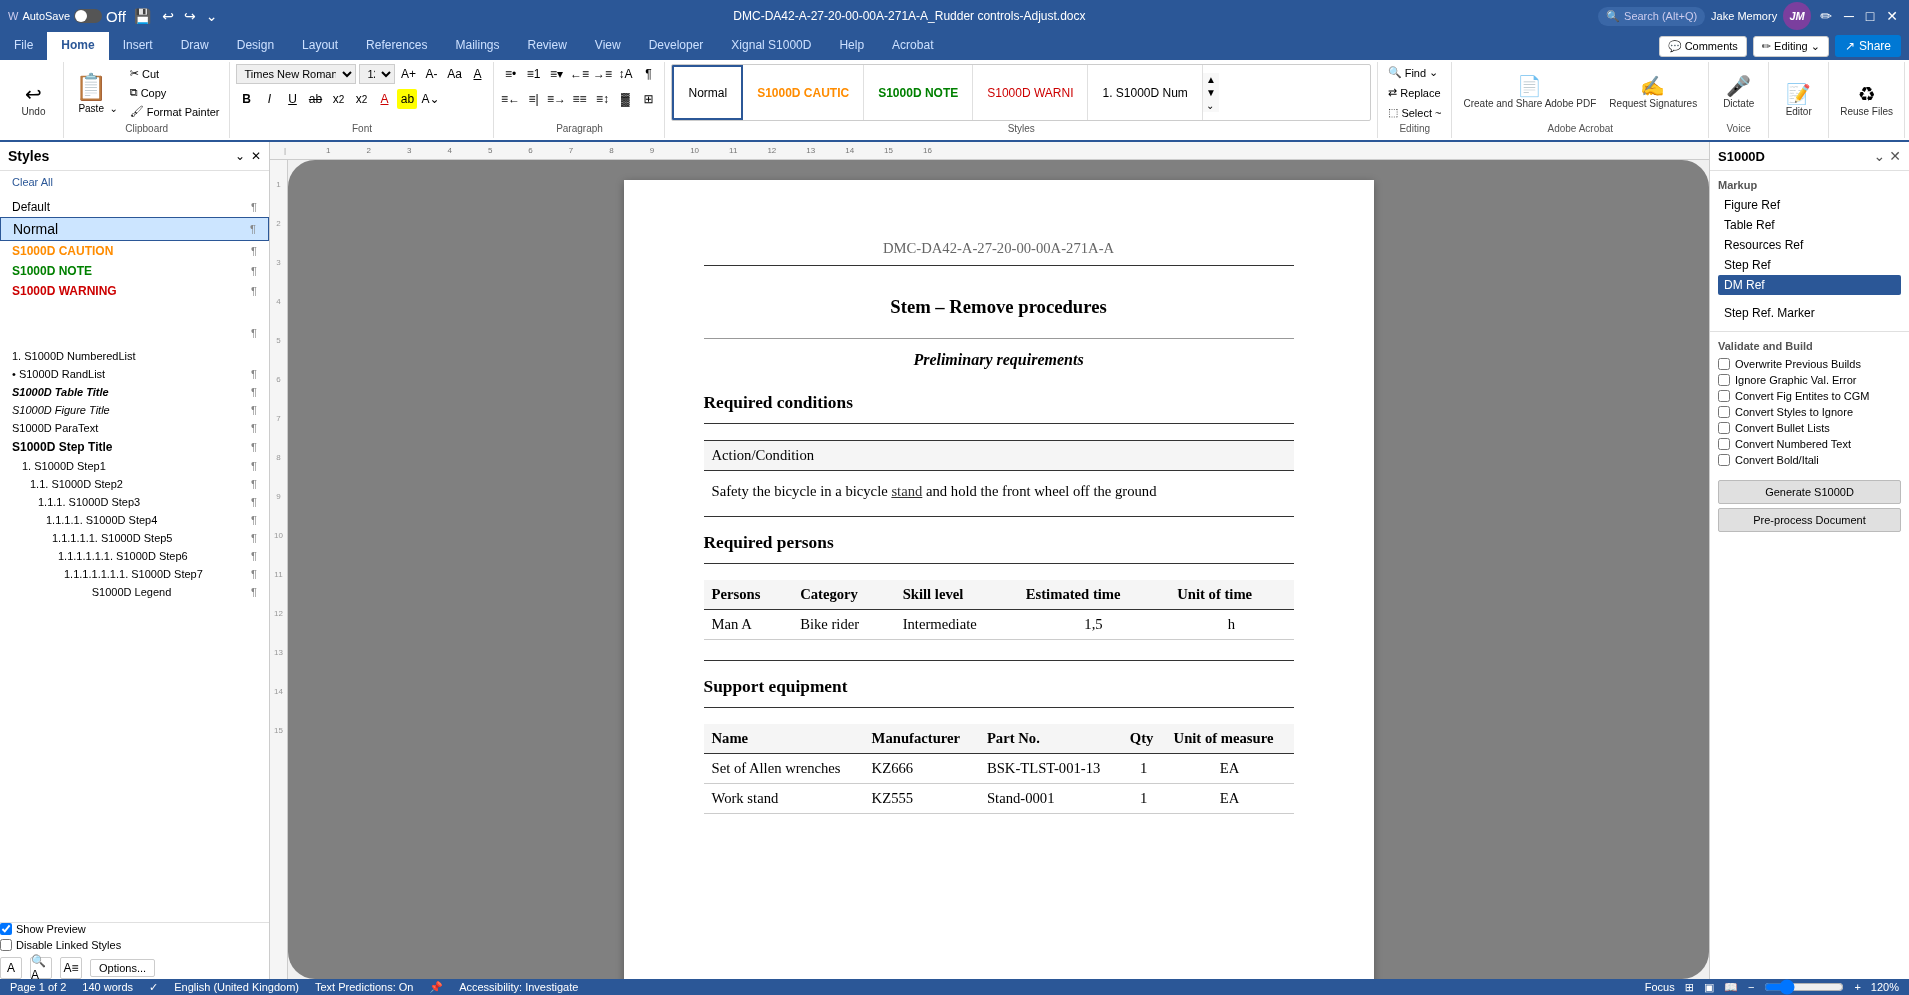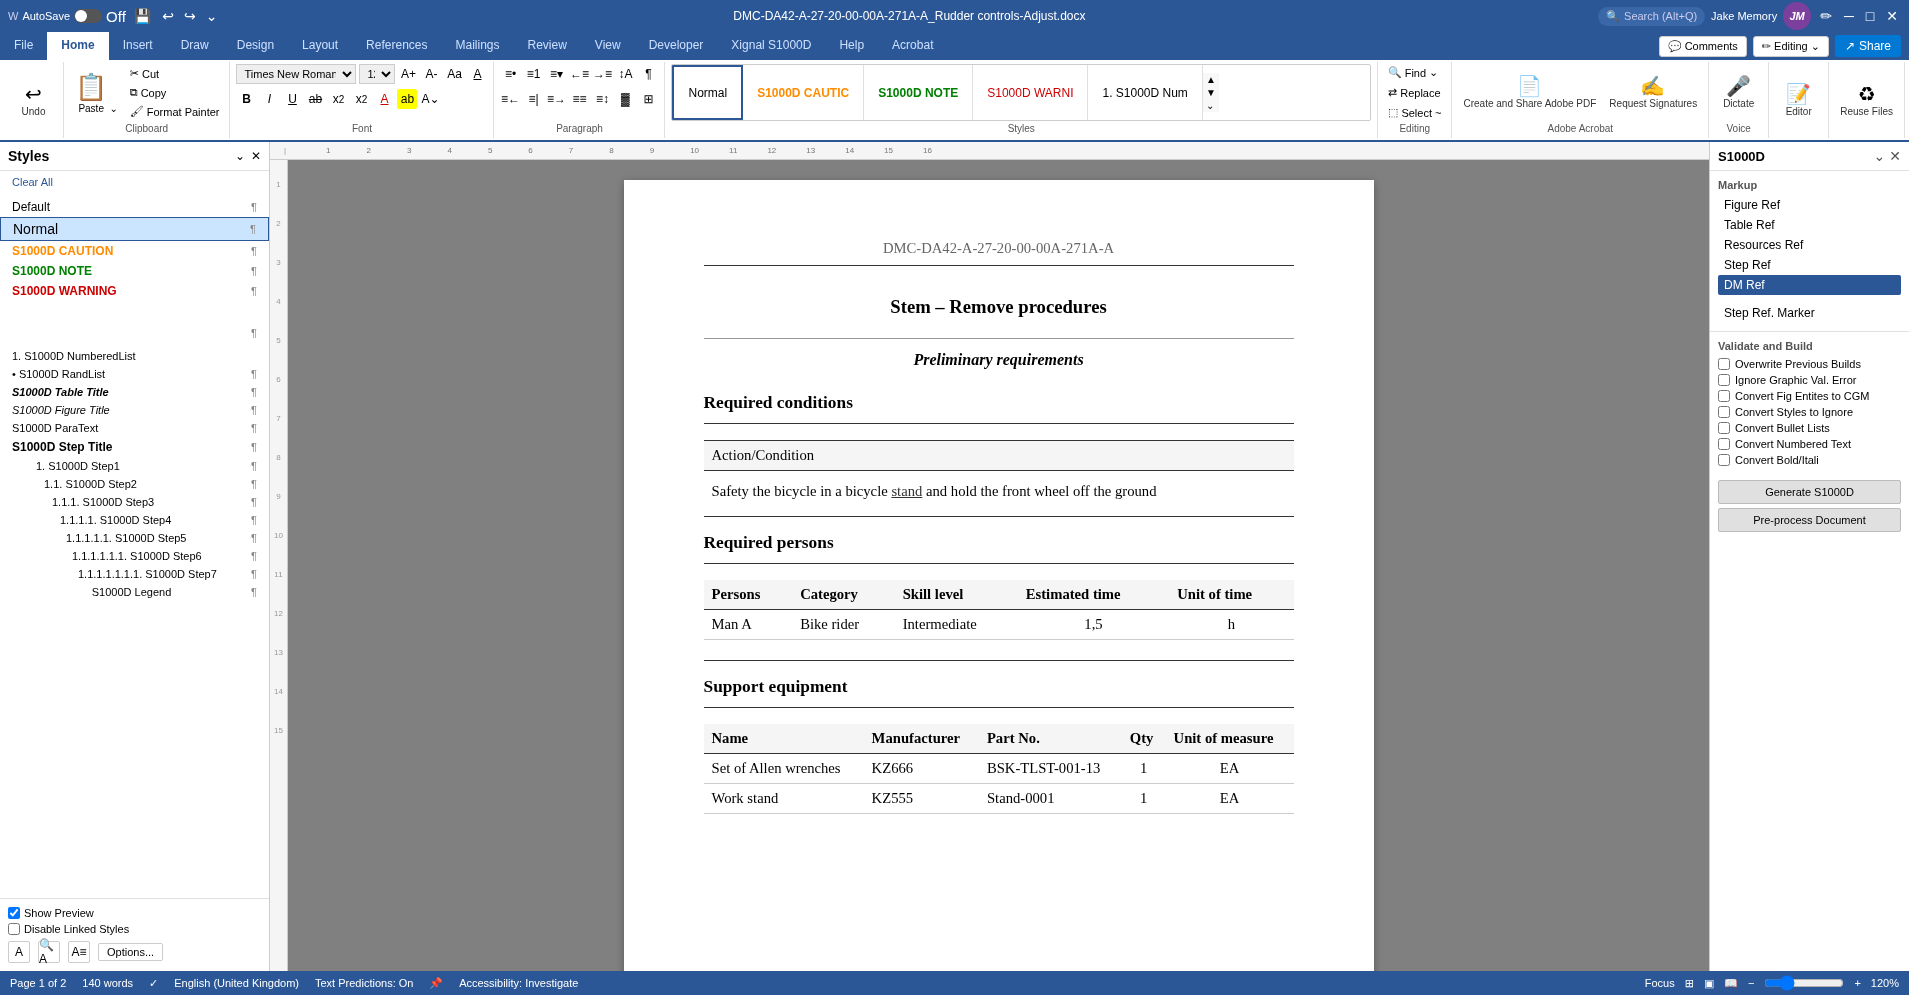--- a/index.html
+++ b/index.html
@@ -58,34 +58,34 @@
     .style-default { font-size: 12px; font-weight: 500; }
     .si-caution { color: #ff8c00; font-weight: bold; }
     .si-note { color: #008000; font-weight: bold; }
     .si-warning { color: #cc0000; font-weight: bold; }
     .si-numlist { font-size: 11px; margin-top: 46px; }
     .si-randlist { font-size: 11px; }
     .si-tabletitle { font-style: italic; font-size: 11px; }
     .si-figtitle { font-style: italic; font-size: 11px; }
     .si-paratext { font-size: 11px; }
     .si-steptitle { font-weight: bold; font-size: 12px; }
-    .si-step { font-size: 11px; margin-left: 24px; }
+    .si-step { font-size: 11px; margin-left: 10px; }
     .si-legend { font-size: 11px; text-align: center; }
 
-    .styles-panel-footer { padding: 8px; border-top: 1px solid #e0e0e0; }
+    .styles-panel-footer { border-top: 1px solid #e0e0e0; }
     .show-preview { display: flex; align-items: center; gap: 4px; font-size: 11px; margin-bottom: 4px; }
     .disable-linked { display: flex; align-items: center; gap: 4px; font-size: 11px; margin-bottom: 6px; }
     .styles-bottom-row { display: flex; align-items: center; gap: 8px; }
     .styles-icon-btn { width: 22px; height: 22px; border: 1px solid #ccc; display: flex; align-items: center; justify-content: center; cursor: pointer; font-size: 12px; border-radius: 2px; }
 
     
     .ruler { height: 18px; background: #f5f5f5; border-bottom: 1px solid #ccc; display: flex; align-items: center; padding: 0 4px; font-size: 9px; color: #999; overflow: hidden; }
 
     
-    .doc-wrapper { flex: 1; background: #808080; overflow-y: auto; display: flex; flex-direction: column; align-items: center; padding: 20px 0; position: relative; }
+    .doc-wrapper { flex: 1; background: #808080; overflow-y: auto; display: flex; flex-direction: column; align-items: center; padding: 20px 0; position: relative; border-radius: 27px; }
     .doc-page { width: 750px; background: white; padding: 60px 80px; box-shadow: 0 2px 8px rgba(0,0,0,0.3); min-height: 900px; font-family: 'Times New Roman', Times, serif; font-size: 12pt; }
     .doc-header { text-align: center; color: #666; font-size: 11pt; margin-bottom: 30px; border-bottom: 1px solid #333; padding-bottom: 8px; }
     .doc-title { text-align: center; font-size: 14pt; font-weight: bold; margin-bottom: 20px; }
     .doc-subtitle { text-align: center; font-style: italic; font-weight: bold; font-size: 12pt; margin-bottom: 24px; }
     .doc-section-title { font-size: 13pt; font-weight: bold; margin-bottom: 10px; margin-top: 12px; }
     .doc-table { width: 100%; border-collapse: collapse; margin-bottom: 20px; font-size: 11pt; }
     .doc-table th { text-align: left; padding: 6px 8px; font-weight: bold; border-bottom: 1px solid #333; font-size: 11pt; }
     .doc-table td { padding: 6px 8px; border-bottom: 1px solid #ccc; font-size: 11pt; }
     .doc-table .header-row th { background: #f5f5f5; }
     .doc-divider { border: none; border-top: 1px solid #333; margin: 8px 0 16px; }
@@ -107,21 +107,21 @@
     .markup-item { padding: 3px 6px; font-size: 12px; cursor: pointer; border-radius: 2px; }
     .markup-item.selected { background: #2b5797; color: white; }
 
     .validate-section { padding: 8px; }
     .validate-label { font-size: 11px; color: #555; margin-bottom: 6px; font-weight: 600; }
     .validate-item { display: flex; align-items: flex-end; gap: 5px; font-size: 11px; margin-bottom: 4px; cursor: pointer; }
     .validate-item input[type=checkbox] { cursor: pointer; }
     .validate-btn { width: 100%; padding: 5px; background: #e0e0e0; border: 1px solid #bbb; border-radius: 2px; font-size: 11px; cursor: pointer; margin-bottom: 4px; text-align: center; }
 
     
-    .statusbar { height: 24px; background: #2b5797; display: flex; align-items: center; padding: 0 10px; font-size: 11px; color: white; gap: 16px; flex-shrink: 0; }
+    .statusbar { height: 16px; background: #2b5797; display: flex; align-items: center; padding: 0 10px; font-size: 11px; color: white; gap: 16px; flex-shrink: 0; }
     .statusbar-right { margin-left: auto; display: flex; align-items: center; gap: 10px; }
     .zoom-slider { width: 80px; }
 
     
     .vertical-ruler { width: 18px; background: #f5f5f5; border-right: 1px solid #ccc; font-size: 8px; color: #999; display: flex; flex-direction: column; align-items: center; padding-top: 20px; flex-shrink: 0; }
 
     
     .doc-area { display: flex; flex: 1; overflow: hidden; }
 
     

